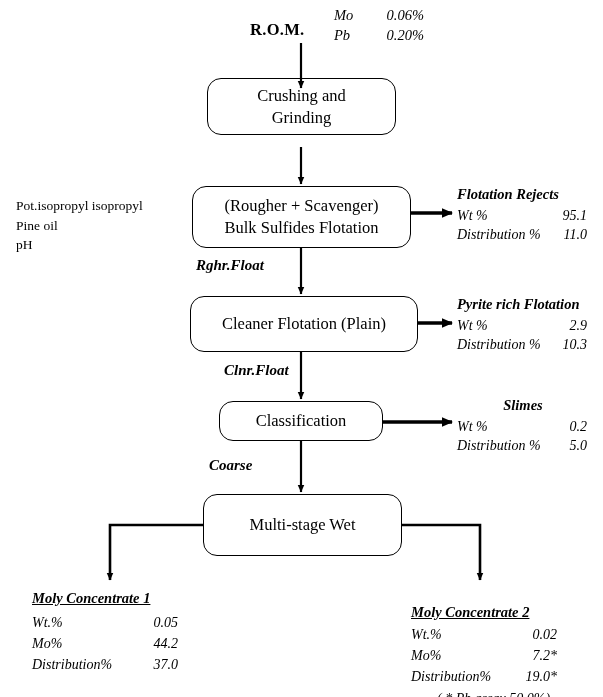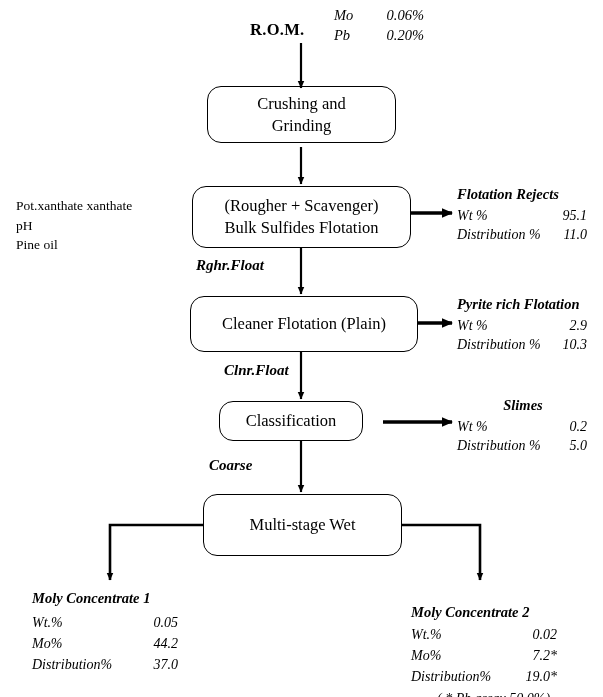--- a/index.html
+++ b/index.html
@@ -13,21 +13,21 @@
   .assay{position:absolute;font-style:italic;font-size:14.5px;line-height:1.35;}
   .assay .row{display:flex;}
   .assay .k{display:inline-block;}
   .assay .v{display:inline-block;text-align:right;}
   .reagents{position:absolute;font-size:13.5px;line-height:1.45;}
   .stream{position:absolute;font-style:italic;font-weight:bold;font-size:15px;}
   .out{position:absolute;font-style:italic;font-size:14px;line-height:1.42;}
   .out .title{font-weight:bold;font-size:14.5px;display:block;margin-bottom:1px;}
   .out .line{display:block;white-space:pre;}
   .conc{position:absolute;font-style:italic;font-size:14px;line-height:1.5;}
-  .conc .title{font-weight:bold;font-size:14.5px;display:block;margin-bottom:2px;}
+  .conc .title{font-weight:bold;font-size:14.5px;display:block;margin-bottom:2px;text-decoration:underline;}
   .conc .line{display:block;white-space:pre;}
   .conc .note{display:block;white-space:pre;margin-top:1px;}
   svg.wires{position:absolute;left:0;top:0;width:603px;height:697px;pointer-events:none;}
 </style>
 </head>
 <body>
 
 <div class="feed-label" style="left:250px;top:20px;">R.O.M.</div>
 
 <div class="assay" style="left:334px;top:6px;">
@@ -35,40 +35,40 @@
     <span class="k" style="width:34px;">Mo</span>
     <span class="v" style="width:56px;">0.06%</span>
   </div>
   <div class="row">
     <span class="k" style="width:34px;">Pb</span>
     <span class="v" style="width:56px;">0.20%</span>
   </div>
 </div>
 
 <div class="reagents" style="left:16px;top:196px;">
-  <div>Pot.xanthate xanthate</div>
+  <div>Pot.isopropyl isopropyl</div>
+  <div>Pine oil</div>
   <div>pH</div>
-  <div>Pine oil</div>
 </div>
 
-<div class="stage" style="left:207px;top:86px;width:189px;height:57px;flex-direction:column;">
+<div class="stage" style="left:207px;top:78px;width:189px;height:57px;flex-direction:column;">
   <span>Crushing and</span>
   <span>Grinding</span>
 </div>
 
 <div class="stage" style="left:192px;top:186px;width:219px;height:62px;flex-direction:column;">
   <span>(Rougher + Scavenger)</span>
   <span>Bulk Sulfides Flotation</span>
 </div>
 
 <div class="stage" style="left:190px;top:296px;width:228px;height:56px;">
   <span>Cleaner Flotation (Plain)</span>
 </div>
 
-<div class="stage" style="left:219px;top:401px;width:144px;height:40px;">
+<div class="stage" style="left:219px;top:401px;width:164px;height:40px;">
   <span>Classification</span>
 </div>
 
 <div class="stage" style="left:203px;top:494px;width:199px;height:62px;flex-direction:column;">
   <span>Multi-stage Wet</span>
 </div>
 
 <div class="stream" style="left:196px;top:257px;">Rghr.Float</div>
 <div class="stream" style="left:196px;top:362px;margin-left:28px;">Clnr.Float</div>
 <div class="stream" style="left:209px;top:457px;">Coarse</div>

